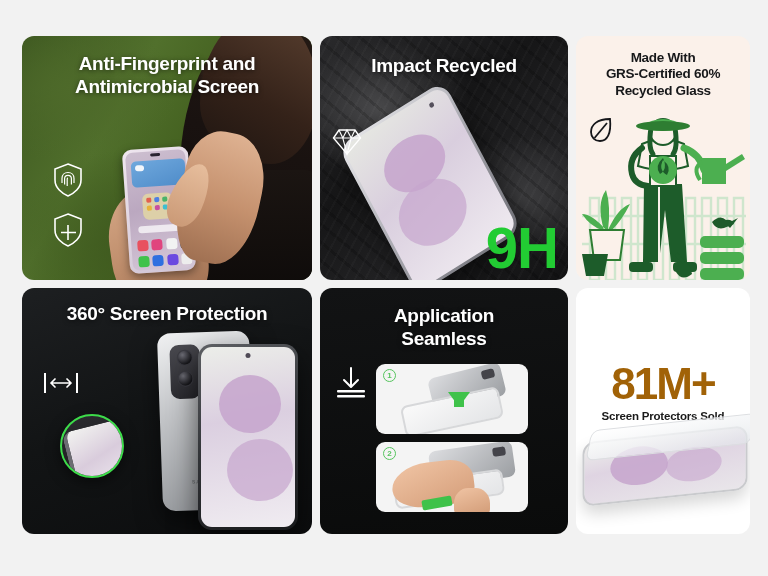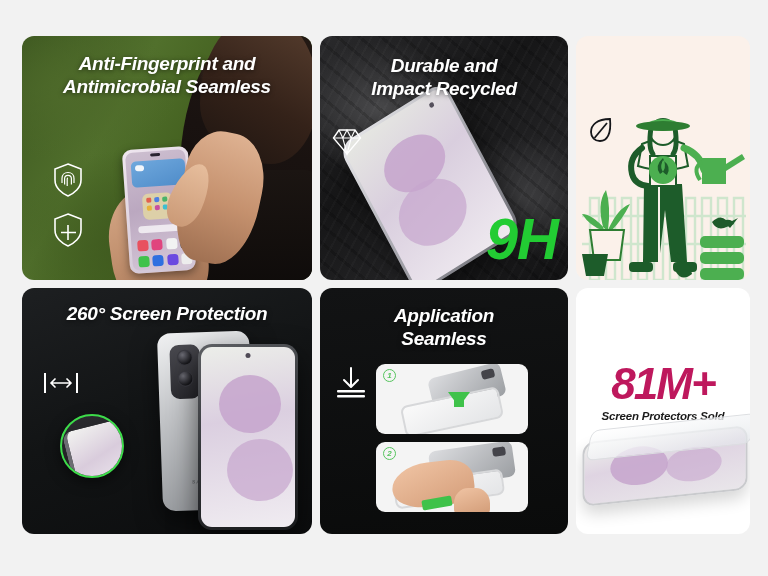--- a/index.html
+++ b/index.html
@@ -9,21 +9,20 @@
     font-family:"Liberation Sans", sans-serif;
     overflow:hidden;
   }
   .grid {
     position:absolute; left:22px; top:36px;
     width:724px; height:498px;
     display:grid;
     grid-template-columns:290px 248px 174px;
     grid-template-rows:244px 246px;
     gap:8px;
-    font-style:italic;
   }
   .panel { position:relative; border-radius:12px; overflow:hidden; }
 
   
   .p-antifp {
     background:
       radial-gradient(ellipse 60% 50% at 18% 22%, #4e6a2a 0%, rgba(78,106,42,0) 60%),
       radial-gradient(ellipse 70% 60% at 40% 85%, #3f5a1f 0%, rgba(63,90,31,0) 65%),
       linear-gradient(120deg,#3d5720 0%,#51702c 32%,#43601f 55%,#2e4417 100%);
   }
@@ -141,21 +140,21 @@
   .phone2 .scr {
     width:100%; height:100%; border-radius:13px; position:relative; overflow:hidden;
     background:linear-gradient(165deg,#e6e8e2 0%,#d9cede 42%,#efeaf0 100%);
   }
   .blobS { position:absolute; border-radius:50%; background:#c6a5cd; opacity:.85; }
   .phone2 .cam {
     position:absolute; right:16px; top:9px; width:5px; height:5px;
     border-radius:50%; background:#55505c;
   }
   .nine-h {
-    position:absolute; right:10px; bottom:12px;
+    position:absolute; right:10px; bottom:3px;
     font-size:58px; font-weight:700; color:#22cc33; line-height:1;
     letter-spacing:-1px;
   }
   .fine {
     position:absolute; left:11px; bottom:10px; width:140px;
     color:#f0f0f0; font-size:7.6px; line-height:1.42; font-weight:700;
     text-align:left;
   }
 
   
@@ -269,21 +268,21 @@
   .pinch {
     position:absolute; left:78px; bottom:-6px; width:36px; height:30px;
     background:linear-gradient(160deg,#f0c4a4,#cf9873);
     border-radius:40% 40% 30% 30% / 50% 50% 30% 30%;
   }
 
   
   .p-sold { background:#ffffff; }
   .big-num {
     position:absolute; left:0; right:0; top:74px; text-align:center;
-    font-size:44px; font-weight:700; color:#be185d; letter-spacing:-2px;
+    font-size:44px; font-weight:700; color:#a16207; letter-spacing:-2px;
     line-height:1;
   }
   .sub-num {
     position:absolute; left:0; right:0; top:122px; text-align:center;
     font-size:11.5px; font-weight:700; color:#1a1a1a; letter-spacing:-.2px;
   }
   .flat-phone {
     position:absolute; left:6px; top:146px; width:166px; height:64px;
     border-radius:12px;
     background:linear-gradient(172deg,#eef0ec 0%,#dfd4e2 40%,#e9e6ea 100%);
@@ -350,21 +349,21 @@
         <path d="M16 13.4 C18.1 13.4 19.4 14.9 19.4 16.8 V22.6" fill="none" stroke="#fff" stroke-width="1.2"></path>
       </svg>
       <svg width="32" height="36" viewBox="0 0 32 36">
         <path d="M16 2 L29 7 V18 C29 26 22 31.5 16 34 C10 31.5 3 26 3 18 V7 Z" fill="none" stroke="#ffffff" stroke-width="1.6"></path>
         <path d="M16 13 V28 M9 20.5 H24" stroke="#fff" stroke-width="1.6" fill="none"></path>
       </svg>
     </div>
 
     <div class="title" style="top:16px; font-size:19px;">
       <div>Anti-Fingerprint and</div>
-      <div>Antimicrobial Seamless</div>
+      <div>Antimicrobial Screen</div>
     </div>
   </div>
 
   <div class="panel p-durable">
     <div class="rock"></div>
 
     <div class="phone2">
       <div class="scr">
         <div class="cam"></div>
         <div class="blobS" style="left:24px;top:26px;width:66px;height:52px;"></div>
@@ -373,26 +372,30 @@
     </div>
 
     <svg width="30" height="28" viewBox="0 0 30 28" style="position:absolute;left:12px;top:92px;">
       <path d="M7 2 H23 L28.5 10 L15 26 L1.5 10 Z" fill="none" stroke="#fff" stroke-width="1.4"></path>
       <path d="M1.5 10 H28.5 M7 2 L10.8 10 L15 26 L19.2 10 L23 2 M10.8 10 L15 2 L19.2 10" fill="none" stroke="#fff" stroke-width="1.1"></path>
     </svg>
 
     <div class="nine-h">9H</div>
 
     <div class="title" style="top:18px; font-size:19px;">
-      <div>Durable and</div>
       <div>Impact Recycled</div>
     </div>
   </div>
 
   <div class="panel p-glass">
+    <div class="title" style="top:14px; font-size:13.5px;">
+      <div>Made With</div>
+      <div>GRS-Certified 60%</div>
+      <div>Recycled Glass</div>
+    </div>
 
     <svg class="leaf" width="26" height="28" viewBox="0 0 26 28">
       <path d="M22 3 C9 3 3 9 3 16 C3 21.5 7 25 12 25 C19 25 23.5 18 22 3 Z" fill="none" stroke="#15161a" stroke-width="1.8"></path>
       <path d="M6.5 22 L19 7" stroke="#15161a" stroke-width="1.8" fill="none"></path>
     </svg>
 
     <svg class="gardener" viewBox="0 0 174 168">
 
       <g stroke="#cfe6cd" stroke-width="2.4" fill="#fbf1ea">
         <path d="M14 86 h9 v82 h-9 z M30 86 h9 v82 h-9 z M46 86 h9 v82 h-9 z M62 86 h9 v82 h-9 z
@@ -446,21 +449,21 @@
         <path d="M150 112 l12 -6 l-8 10 z" fill="#1d5c2a"></path>
       </g>
 
       <path d="M104 148 q10 2 12 14 q-10 8 -16 -2 z" fill="#1d5c2a"></path>
       <path d="M100 142 l8 8" stroke="#1d5c2a" stroke-width="4" fill="none"></path>
     </svg>
   </div>
 
   <div class="panel p-360">
     <div class="title" style="top:14px; font-size:19px;">
-      <div>260° Screen Protection</div>
+      <div>360° Screen Protection</div>
     </div>
 
     <svg class="span-ico" width="38" height="26" viewBox="0 0 38 26">
       <path d="M3 3 V23 M35 3 V23" stroke="#fff" stroke-width="2" fill="none"></path>
       <path d="M9 13 H29 M13 9 L9 13 L13 17 M25 9 L29 13 L25 17" stroke="#fff" stroke-width="1.7" fill="none" stroke-linecap="round" stroke-linejoin="round"></path>
     </svg>
 
     <div class="ph-back">
       <div class="cams">
         <em style="top:5px"></em>

